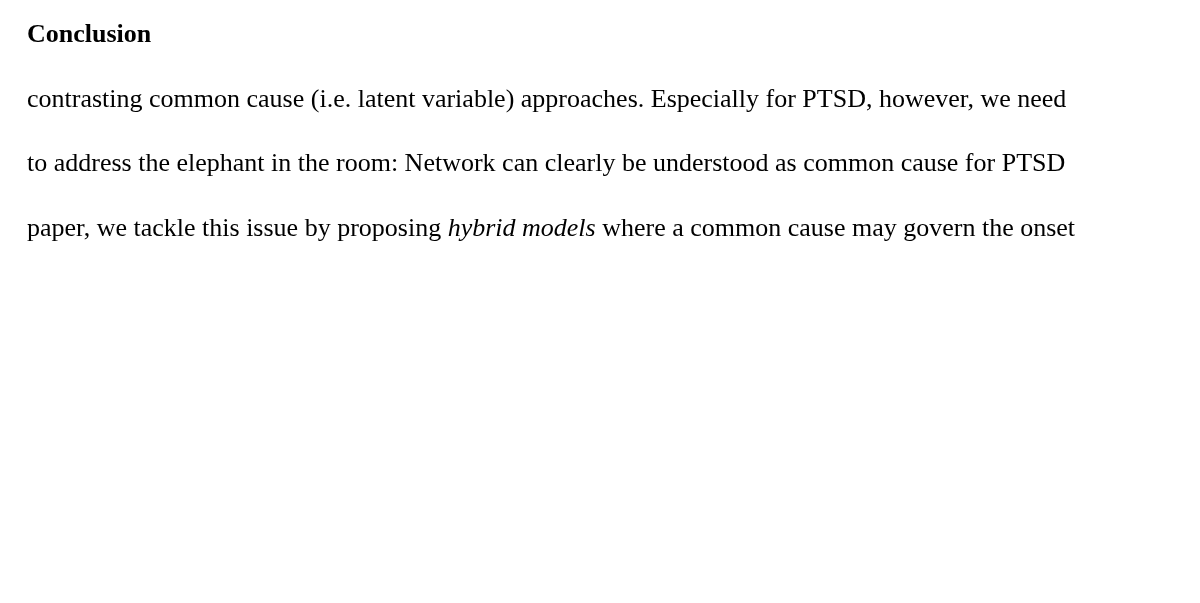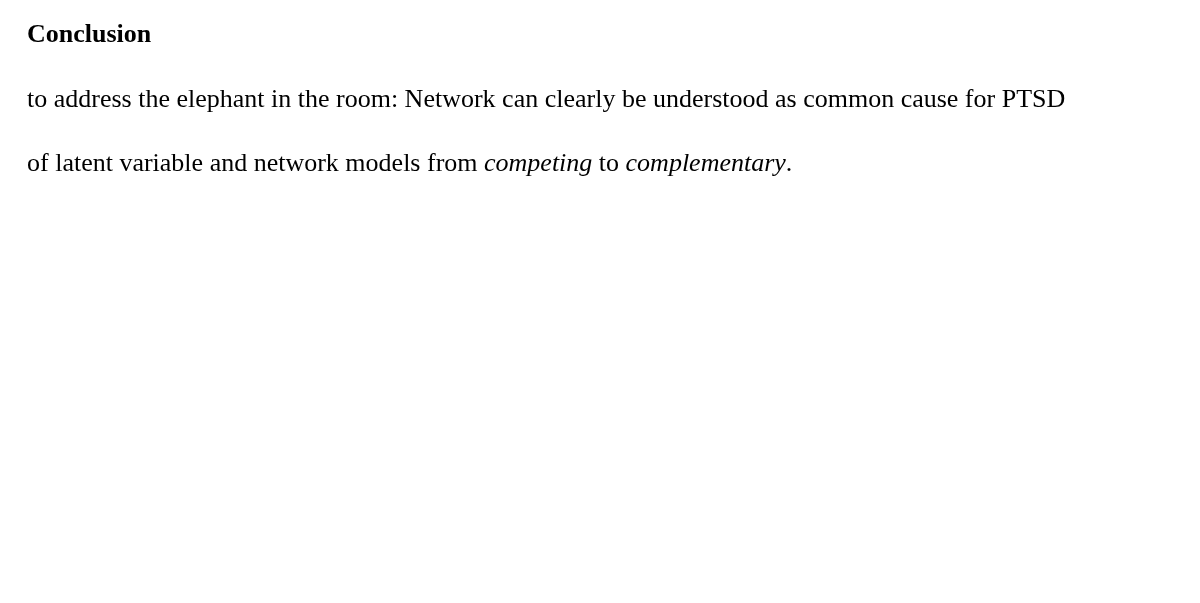--- a/index.html
+++ b/index.html
@@ -33,16 +33,17 @@
   .doc .italic {
     font-style: italic;
   }
 </style>
 </head>
 <body>
 
 <div class="doc">
   <div class="line heading">Conclusion</div>
   <div>
+      <div class="line"><span>contrasting common cause (i.e. latent variable) approaches. Especially for PTSD, however, we need</span></div>
       <div class="line"><span>to address the elephant in the room: Network can clearly be understood as common cause for PTSD</span></div>
-      <div class="line"><span>of latent variable and network models from </span><span class="italic">competing</span><span> to </span><span class="italic">complementary</span><span>.</span></div>
+      <div class="line"><span>paper, we tackle this issue by proposing </span><span class="italic">hybrid models</span><span> where a common cause may govern the onset</span></div>
     </div>
 </div>
 
 </body></html>

